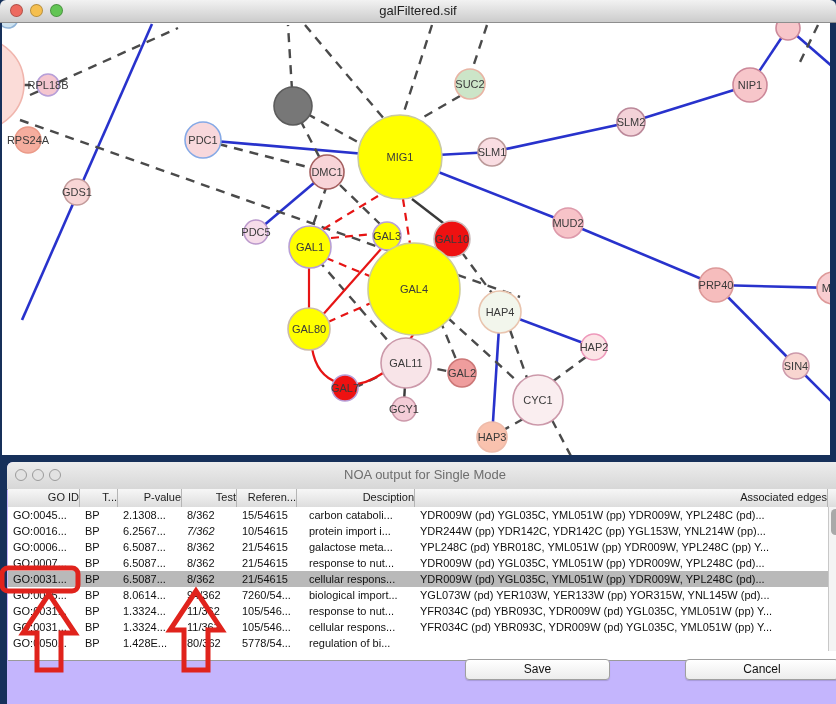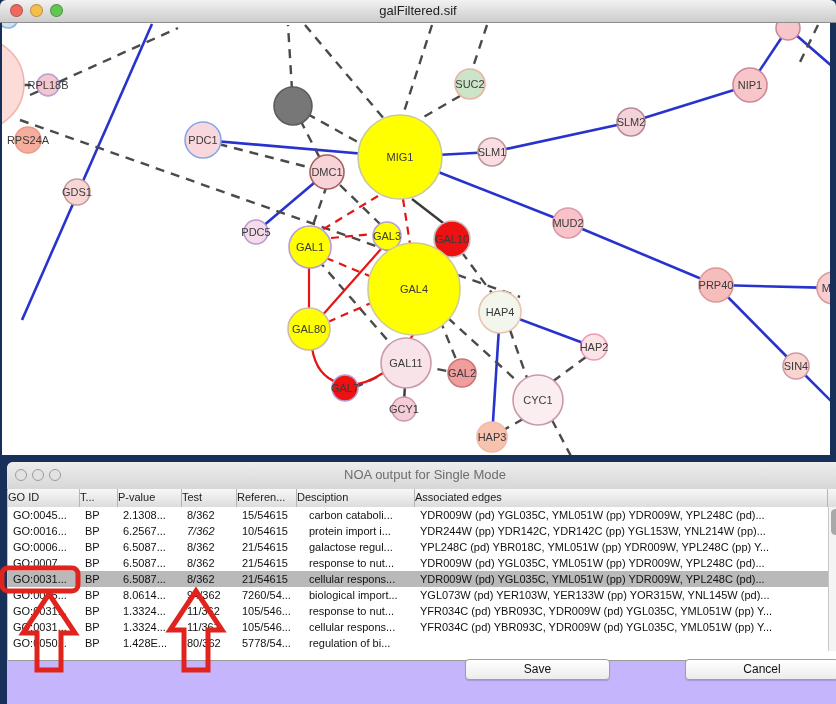--- a/index.html
+++ b/index.html
@@ -47,21 +47,21 @@
   #noa-table{
     position:absolute;left:1px;top:27px;width:834px;height:171px;
     background:#ffffff;border-bottom:1px solid #9a9a9a;
   }
   #t-header{
     position:absolute;left:0;top:0;width:834px;height:18px;
     background:linear-gradient(#f7f7f7,#dddddd);
     border-bottom:1px solid #a5a5a5;display:flex;
   }
   .th{
-    height:34px;line-height:17px;font-size:11px;color:#1d1d1d;text-align:left;
+    height:34px;line-height:17px;font-size:11px;color:#1d1d1d;text-align:right;
     border-right:1px solid #b5b5b5;box-sizing:border-box;overflow:hidden;white-space:nowrap;
     flex:0 0 auto;
   }
   #t-body{position:absolute;left:0;top:18px;width:820px;height:144px;overflow:hidden;background:#fff;}
   .t-row{display:flex;height:16px;line-height:16px;background:#ffffff;}
   .t-row.selected{background:#b9b9b9;}
   .td{
     font-size:11px;color:#111;white-space:nowrap;overflow:hidden;
     box-sizing:border-box;padding-left:5px;flex:0 0 auto;
   }
@@ -250,21 +250,21 @@
           <div class="td" style="width: 60px;">10/54615</div>
           <div class="td desc" style="width: 118px;">protein import i...</div>
           <div class="td" style="width: 413px;">YDR244W (pp) YDR142C, YDR142C (pp) YGL153W, YNL214W (pp)...</div>
         </div>
         <div class="t-row">
           <div class="td" style="width: 72px;">GO:0006...</div>
           <div class="td" style="width: 38px;">BP</div>
           <div class="td" style="width: 64px;">6.5087...</div>
           <div class="td" style="width: 55px;">8/362</div>
           <div class="td" style="width: 60px;">21/54615</div>
-          <div class="td desc" style="width: 118px;">galactose regul...</div>
+          <div class="td desc" style="width: 118px;">galactose meta...</div>
           <div class="td" style="width: 413px;">YPL248C (pd) YBR018C, YML051W (pp) YDR009W, YPL248C (pp) Y...</div>
         </div>
         <div class="t-row">
           <div class="td" style="width: 72px;">GO:0007...</div>
           <div class="td" style="width: 38px;">BP</div>
           <div class="td" style="width: 64px;">6.5087...</div>
           <div class="td" style="width: 55px;">8/362</div>
           <div class="td" style="width: 60px;">21/54615</div>
           <div class="td desc" style="width: 118px;">response to nut...</div>
           <div class="td" style="width: 413px;">YDR009W (pd) YGL035C, YML051W (pp) YDR009W, YPL248C (pd)...</div>

